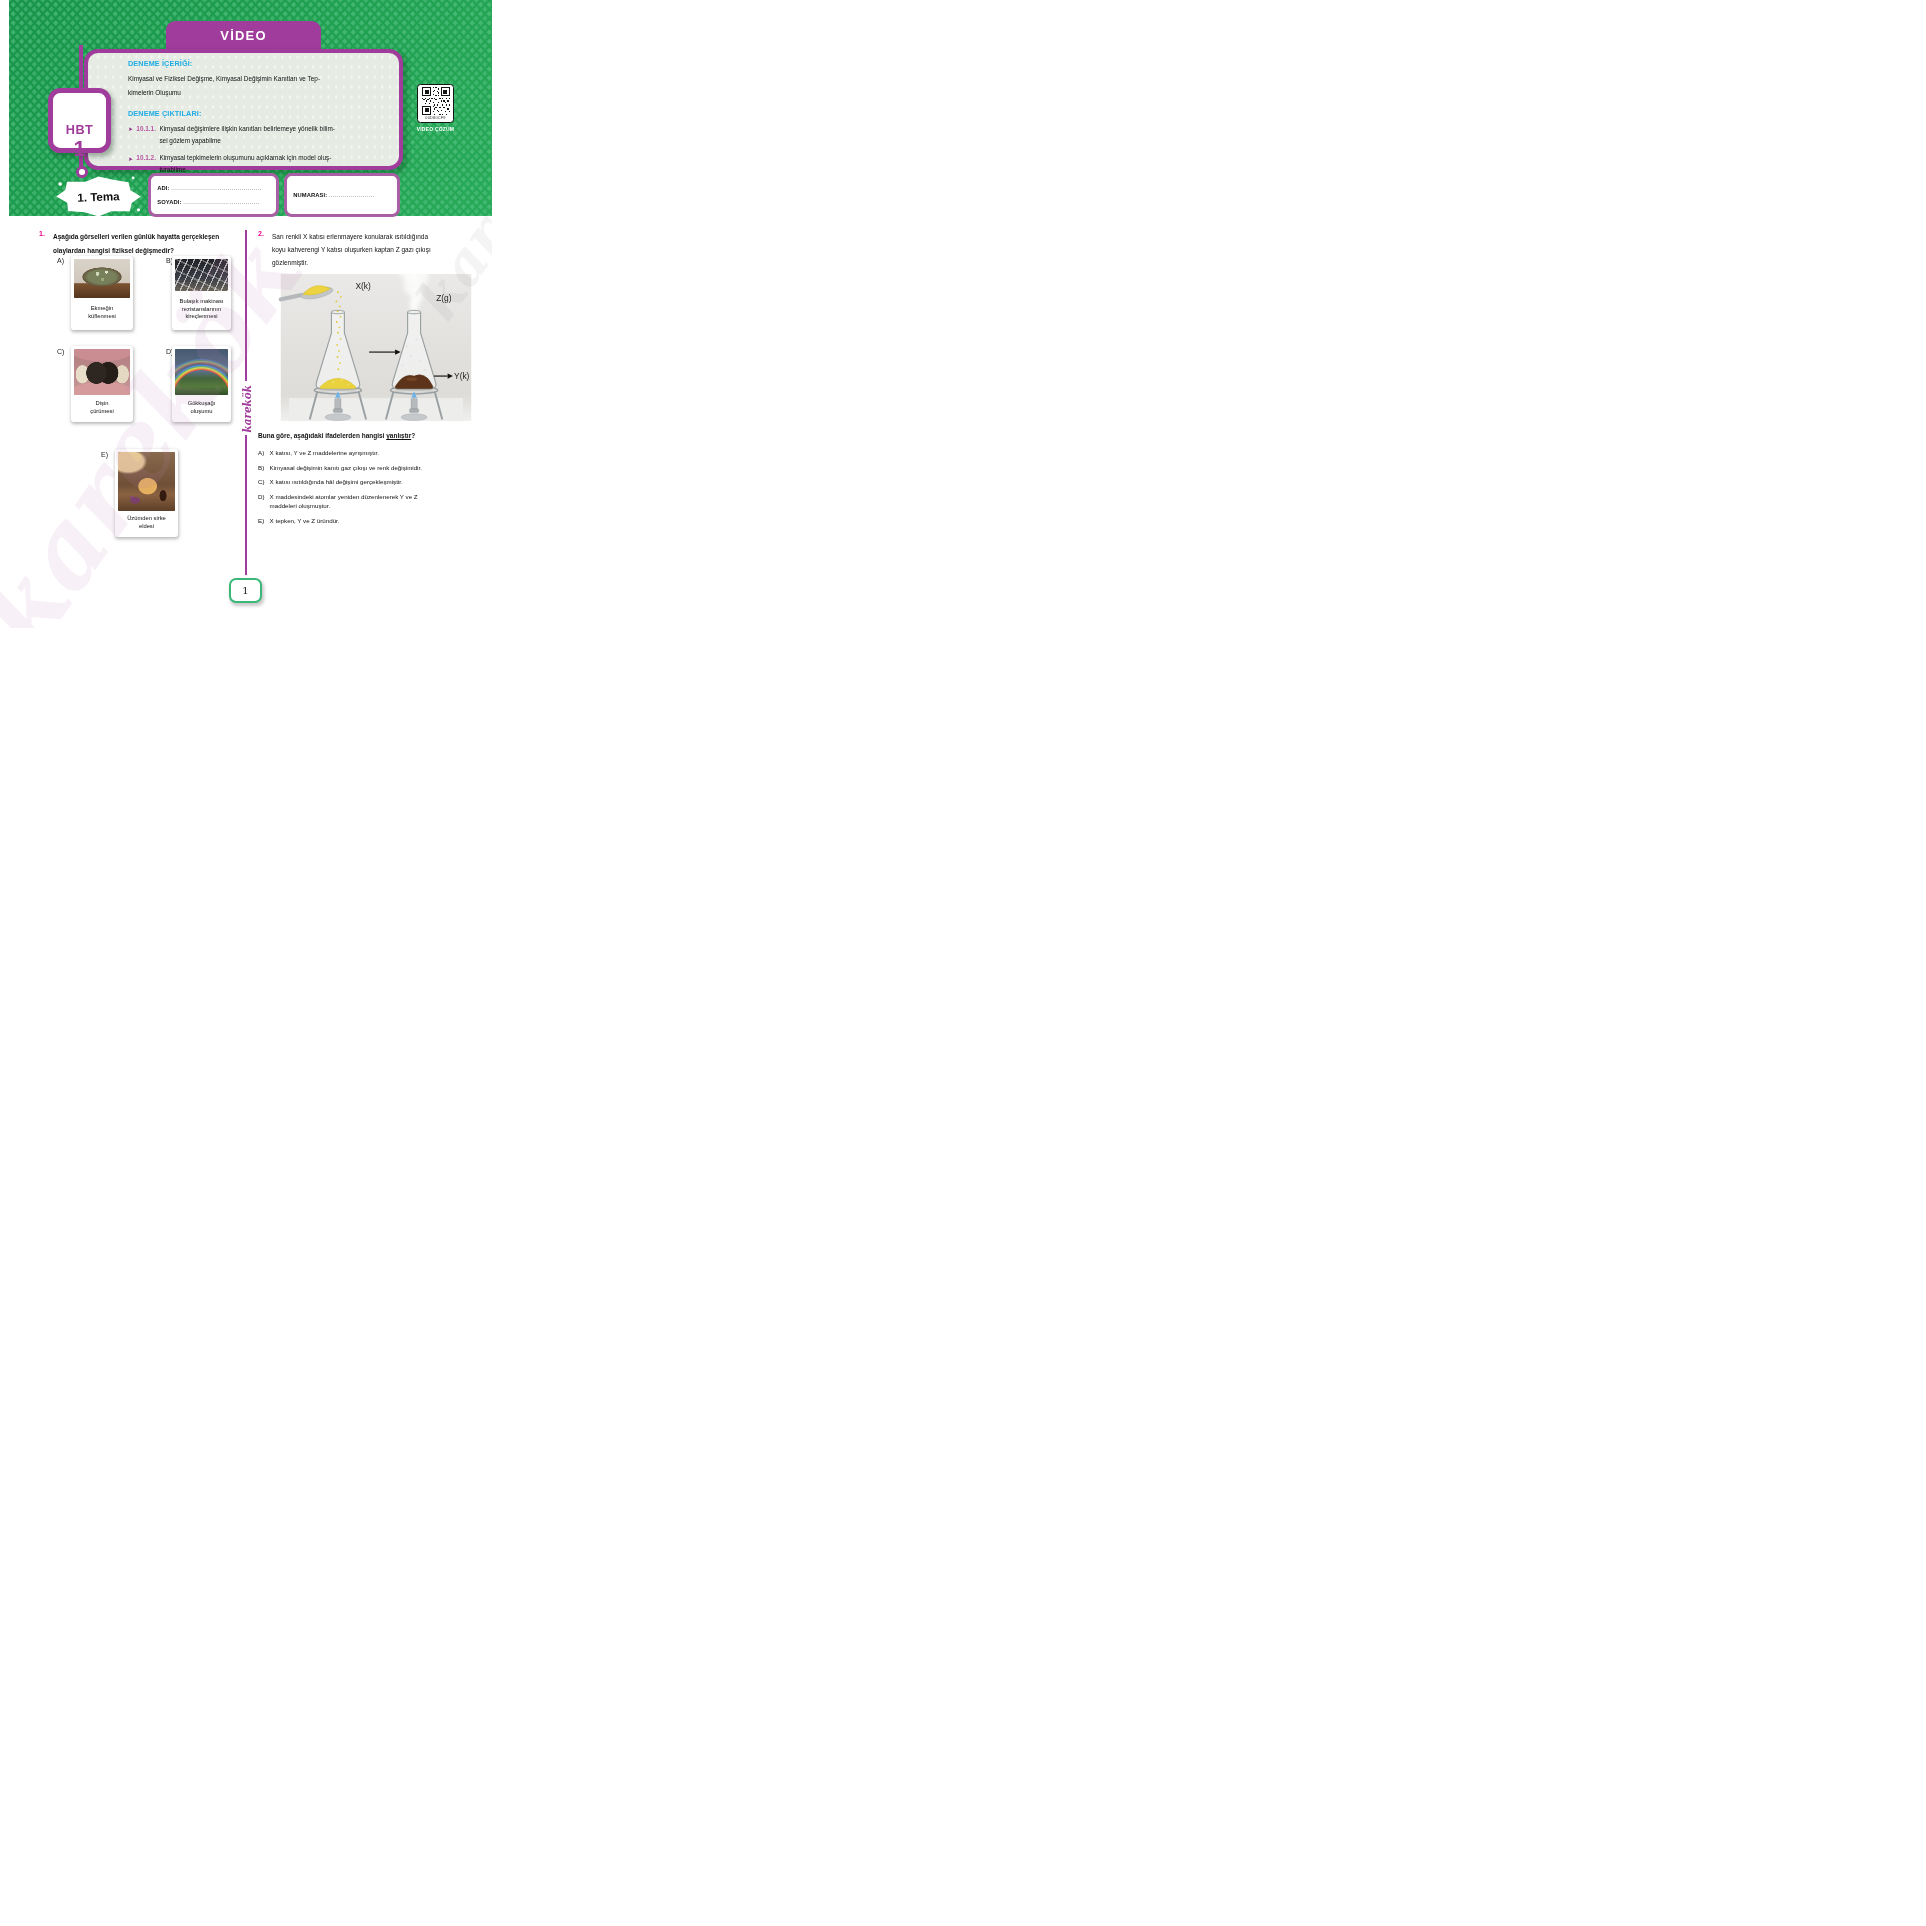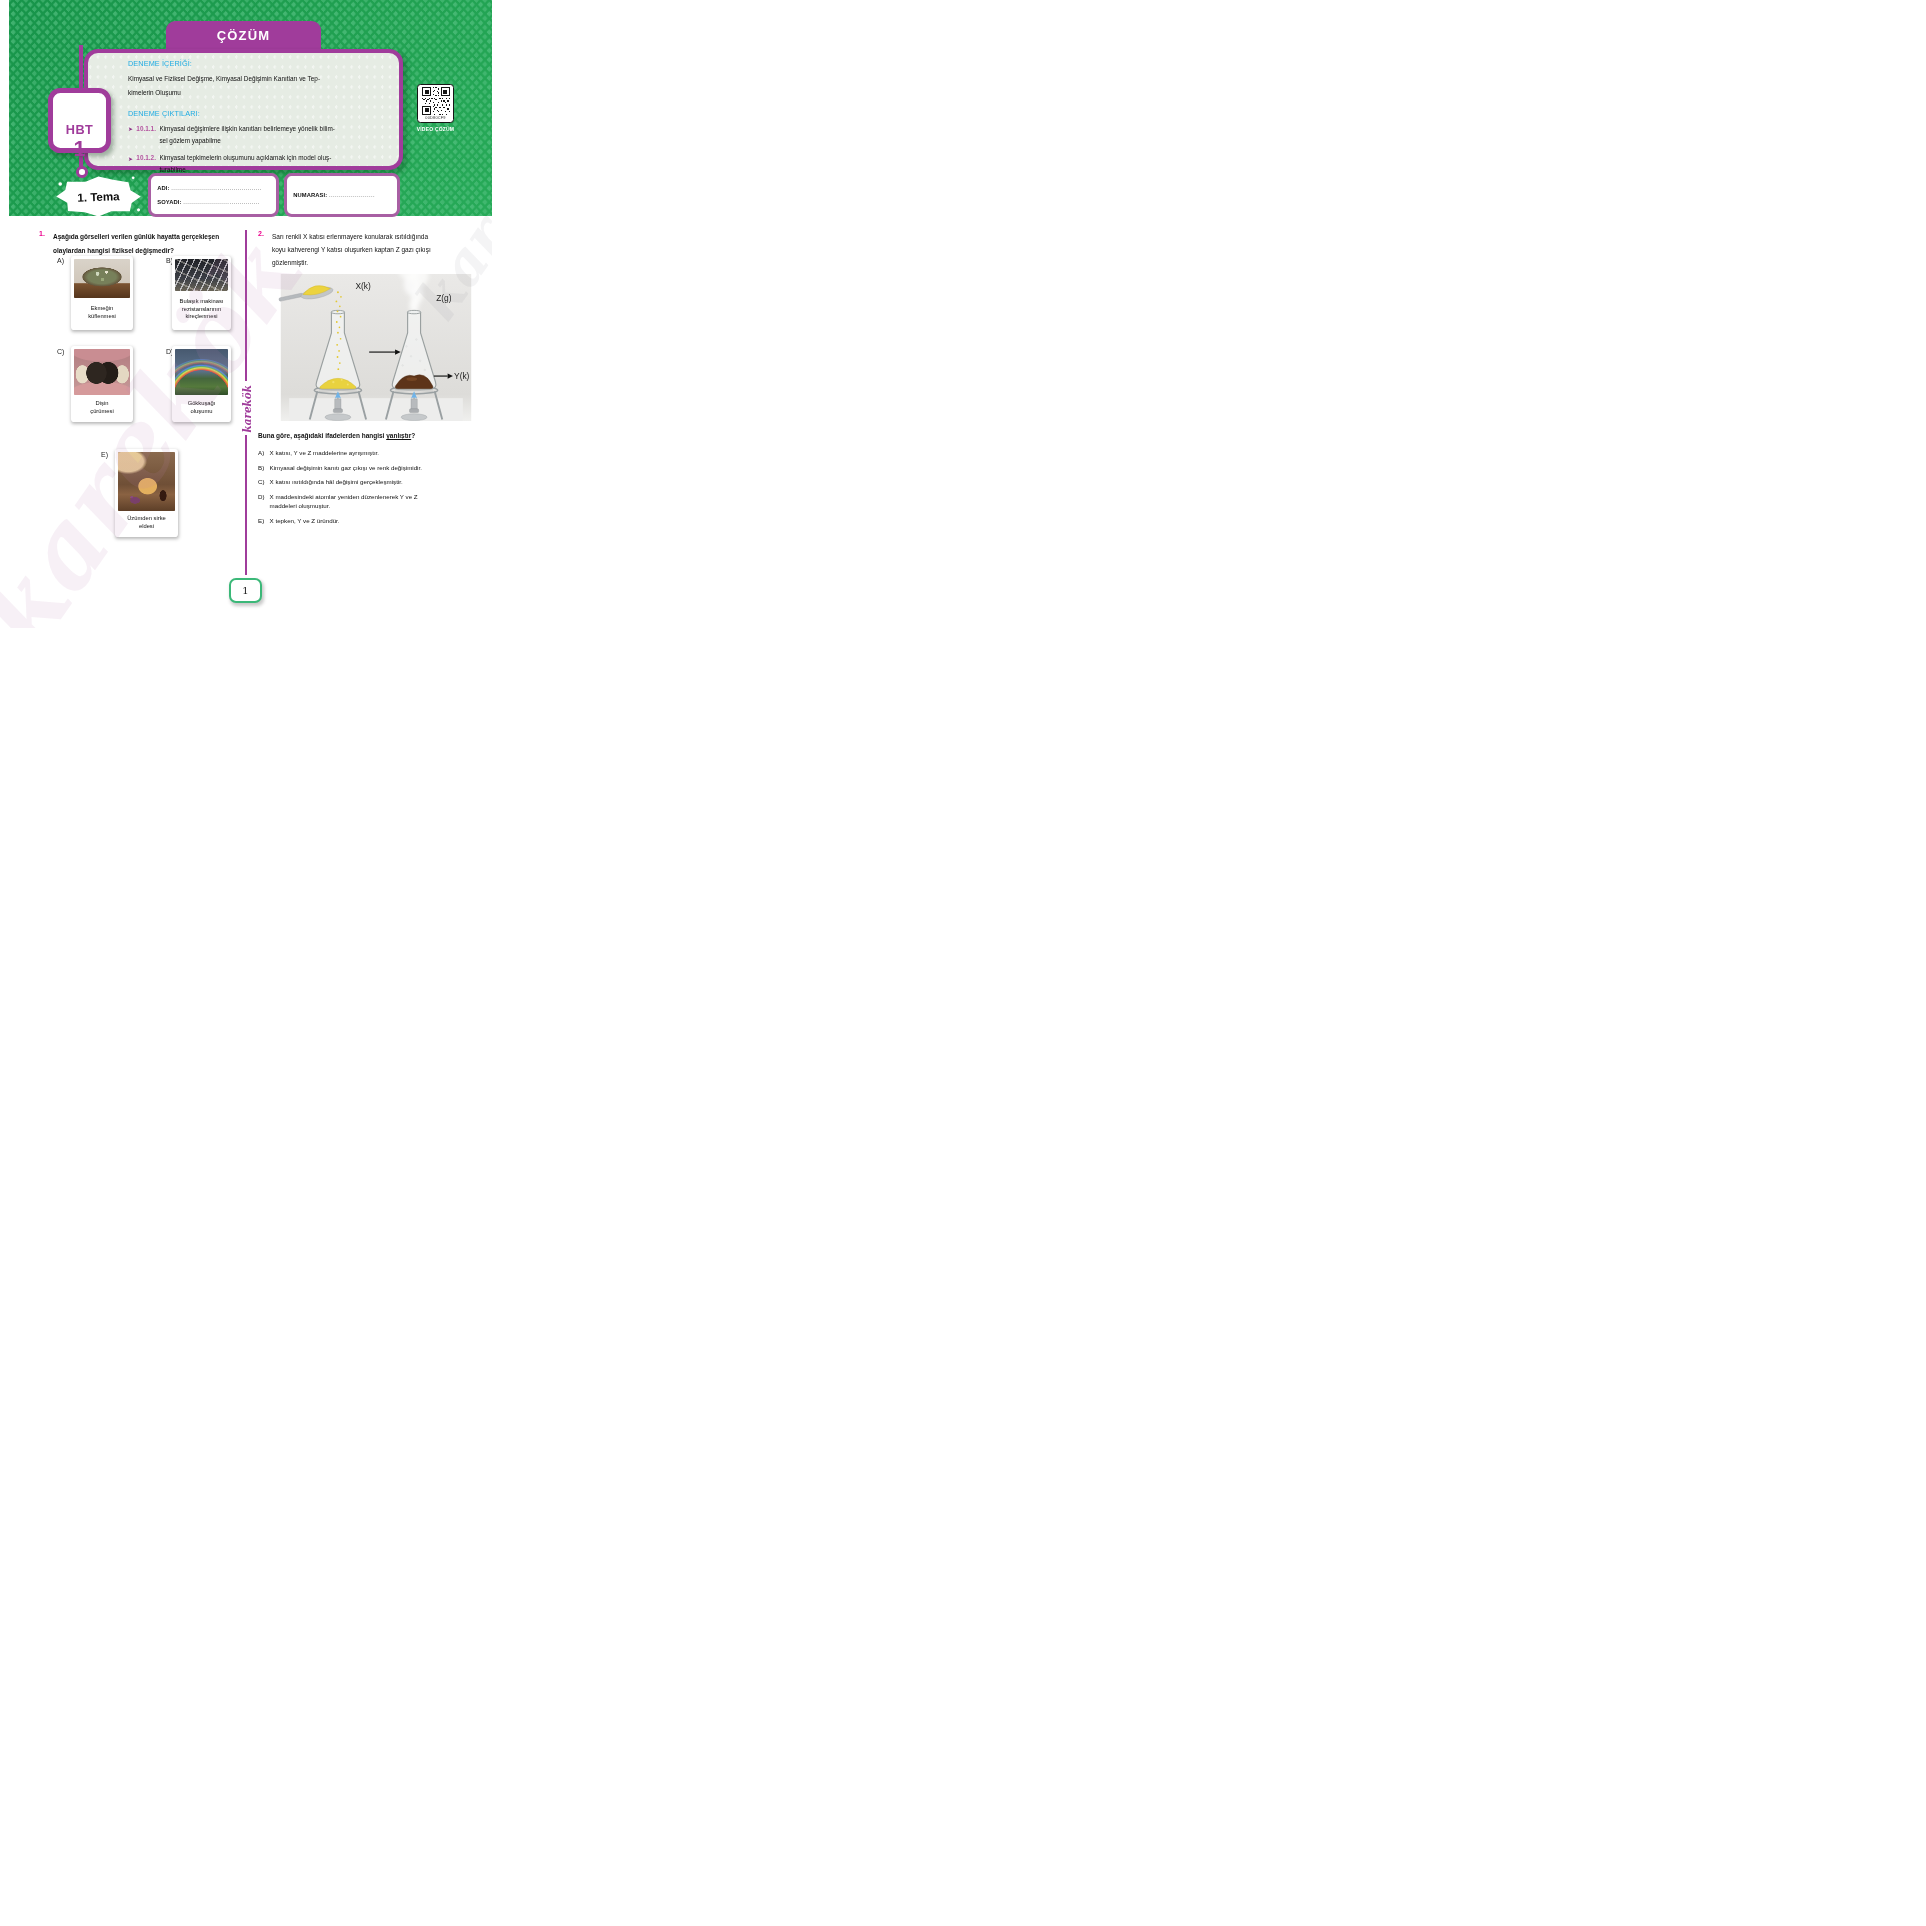--- a/index.html
+++ b/index.html
@@ -18,21 +18,21 @@
   .subject-tab{position:absolute;left:166px;top:21px;width:155px;height:28.5px;background:#a03c9b;
     border-radius:9.2px 9.2px 0 0;display:flex;align-items:center;justify-content:center;
     color:#fff;font-size:13px;font-weight:bold;letter-spacing:1.2px;}
 
   .main-card{position:absolute;left:84px;top:49px;width:319px;height:121px;box-sizing:border-box;
     background:
       radial-gradient(1.9px 3.5px at 2.3px 3.9px, rgba(255,255,255,.5) 55%, transparent 60%) 0 0/7.7px 10px,
       #e6ece4;
     border:4.2px solid #a03c9b;border-radius:14px;box-shadow:3.1px 3.9px 5.4px rgba(0,40,10,.28);
     padding:6.2px 14px 3.1px 40px;}
-  .card-h{color:#21ace3;font-size:7.3px;font-weight:normal;letter-spacing:0.1px;}
+  .card-h{color:#21ace3;font-size:7.3px;font-weight:bold;letter-spacing:0.1px;}
   .card-p{font-size:6.4px;line-height:2.25;margin-top:3.9px;}
   .outputs-h{margin-top:7.7px;}
   .outcome{display:flex;gap:3.5px;margin-top:5.4px;font-size:6.4px;line-height:1.85;}
   .arrow-ic{color:#8c2f86;font-size:5.8px;flex:none;margin-top:1.5px;}
   .outcome b{color:#b4549f;flex:none;}
 
   .stem{position:absolute;width:4.2px;background:#a03c9b;}
   .stem-top{left:79px;top:45px;height:43px;}
   .stem-bot{left:79px;top:152px;height:17px;}
   .node{position:absolute;left:76px;top:166px;width:11.6px;height:11.6px;border-radius:50%;
@@ -138,21 +138,21 @@
   .figlabel{font-family:"Liberation Sans",sans-serif;font-size:22px;fill:#1a1a1a;}
 </style>
 </head>
 <body>
 
 <div class="page">
 
   <div class="hero"></div>
 
   <div class="subject-tab">
-    <span>ÇÖZÜM</span>
+    <span>VİDEO</span>
   </div>
 
   <div class="stem stem-top abs"></div>
   <div class="stem stem-bot abs"></div>
   <div class="node abs"></div>
 
   <div class="main-card">
     <div class="card-h">DENEME İÇERİĞİ:</div>
     <div class="card-p preline">Kimyasal ve Fiziksel Değişme, Kimyasal Değişimin Kanıtları ve Tep-
 kimelerin Oluşumu</div>

